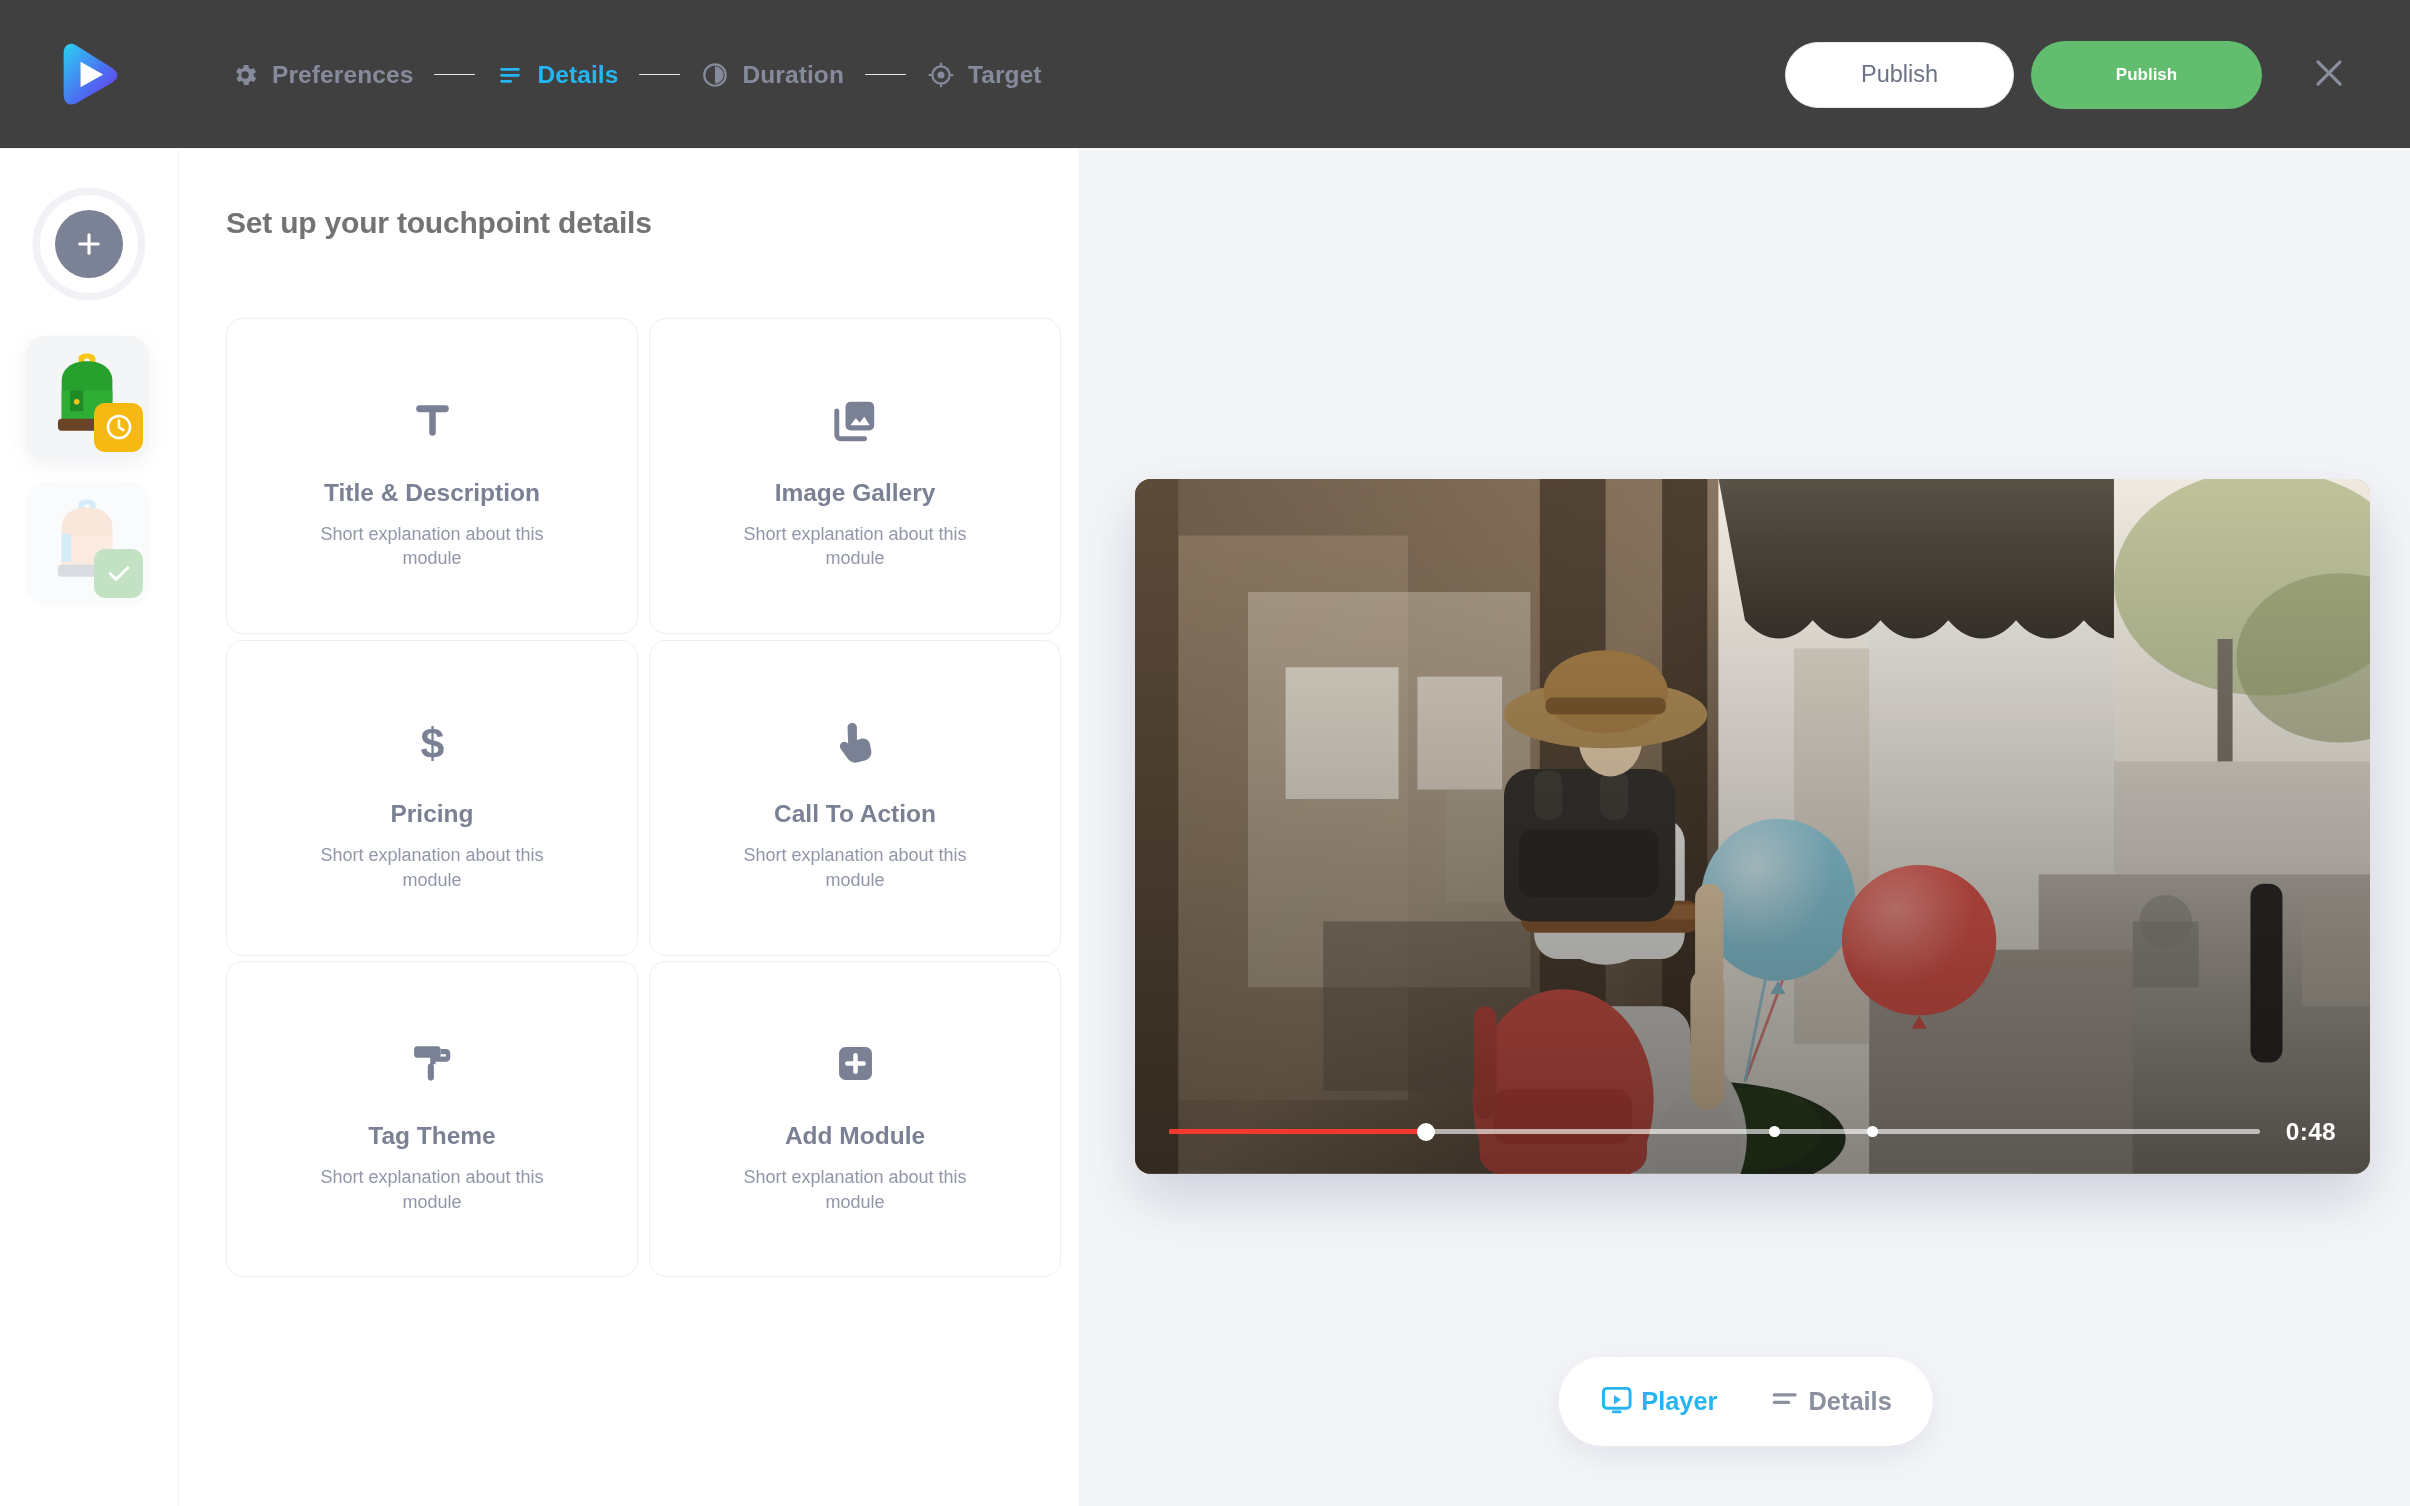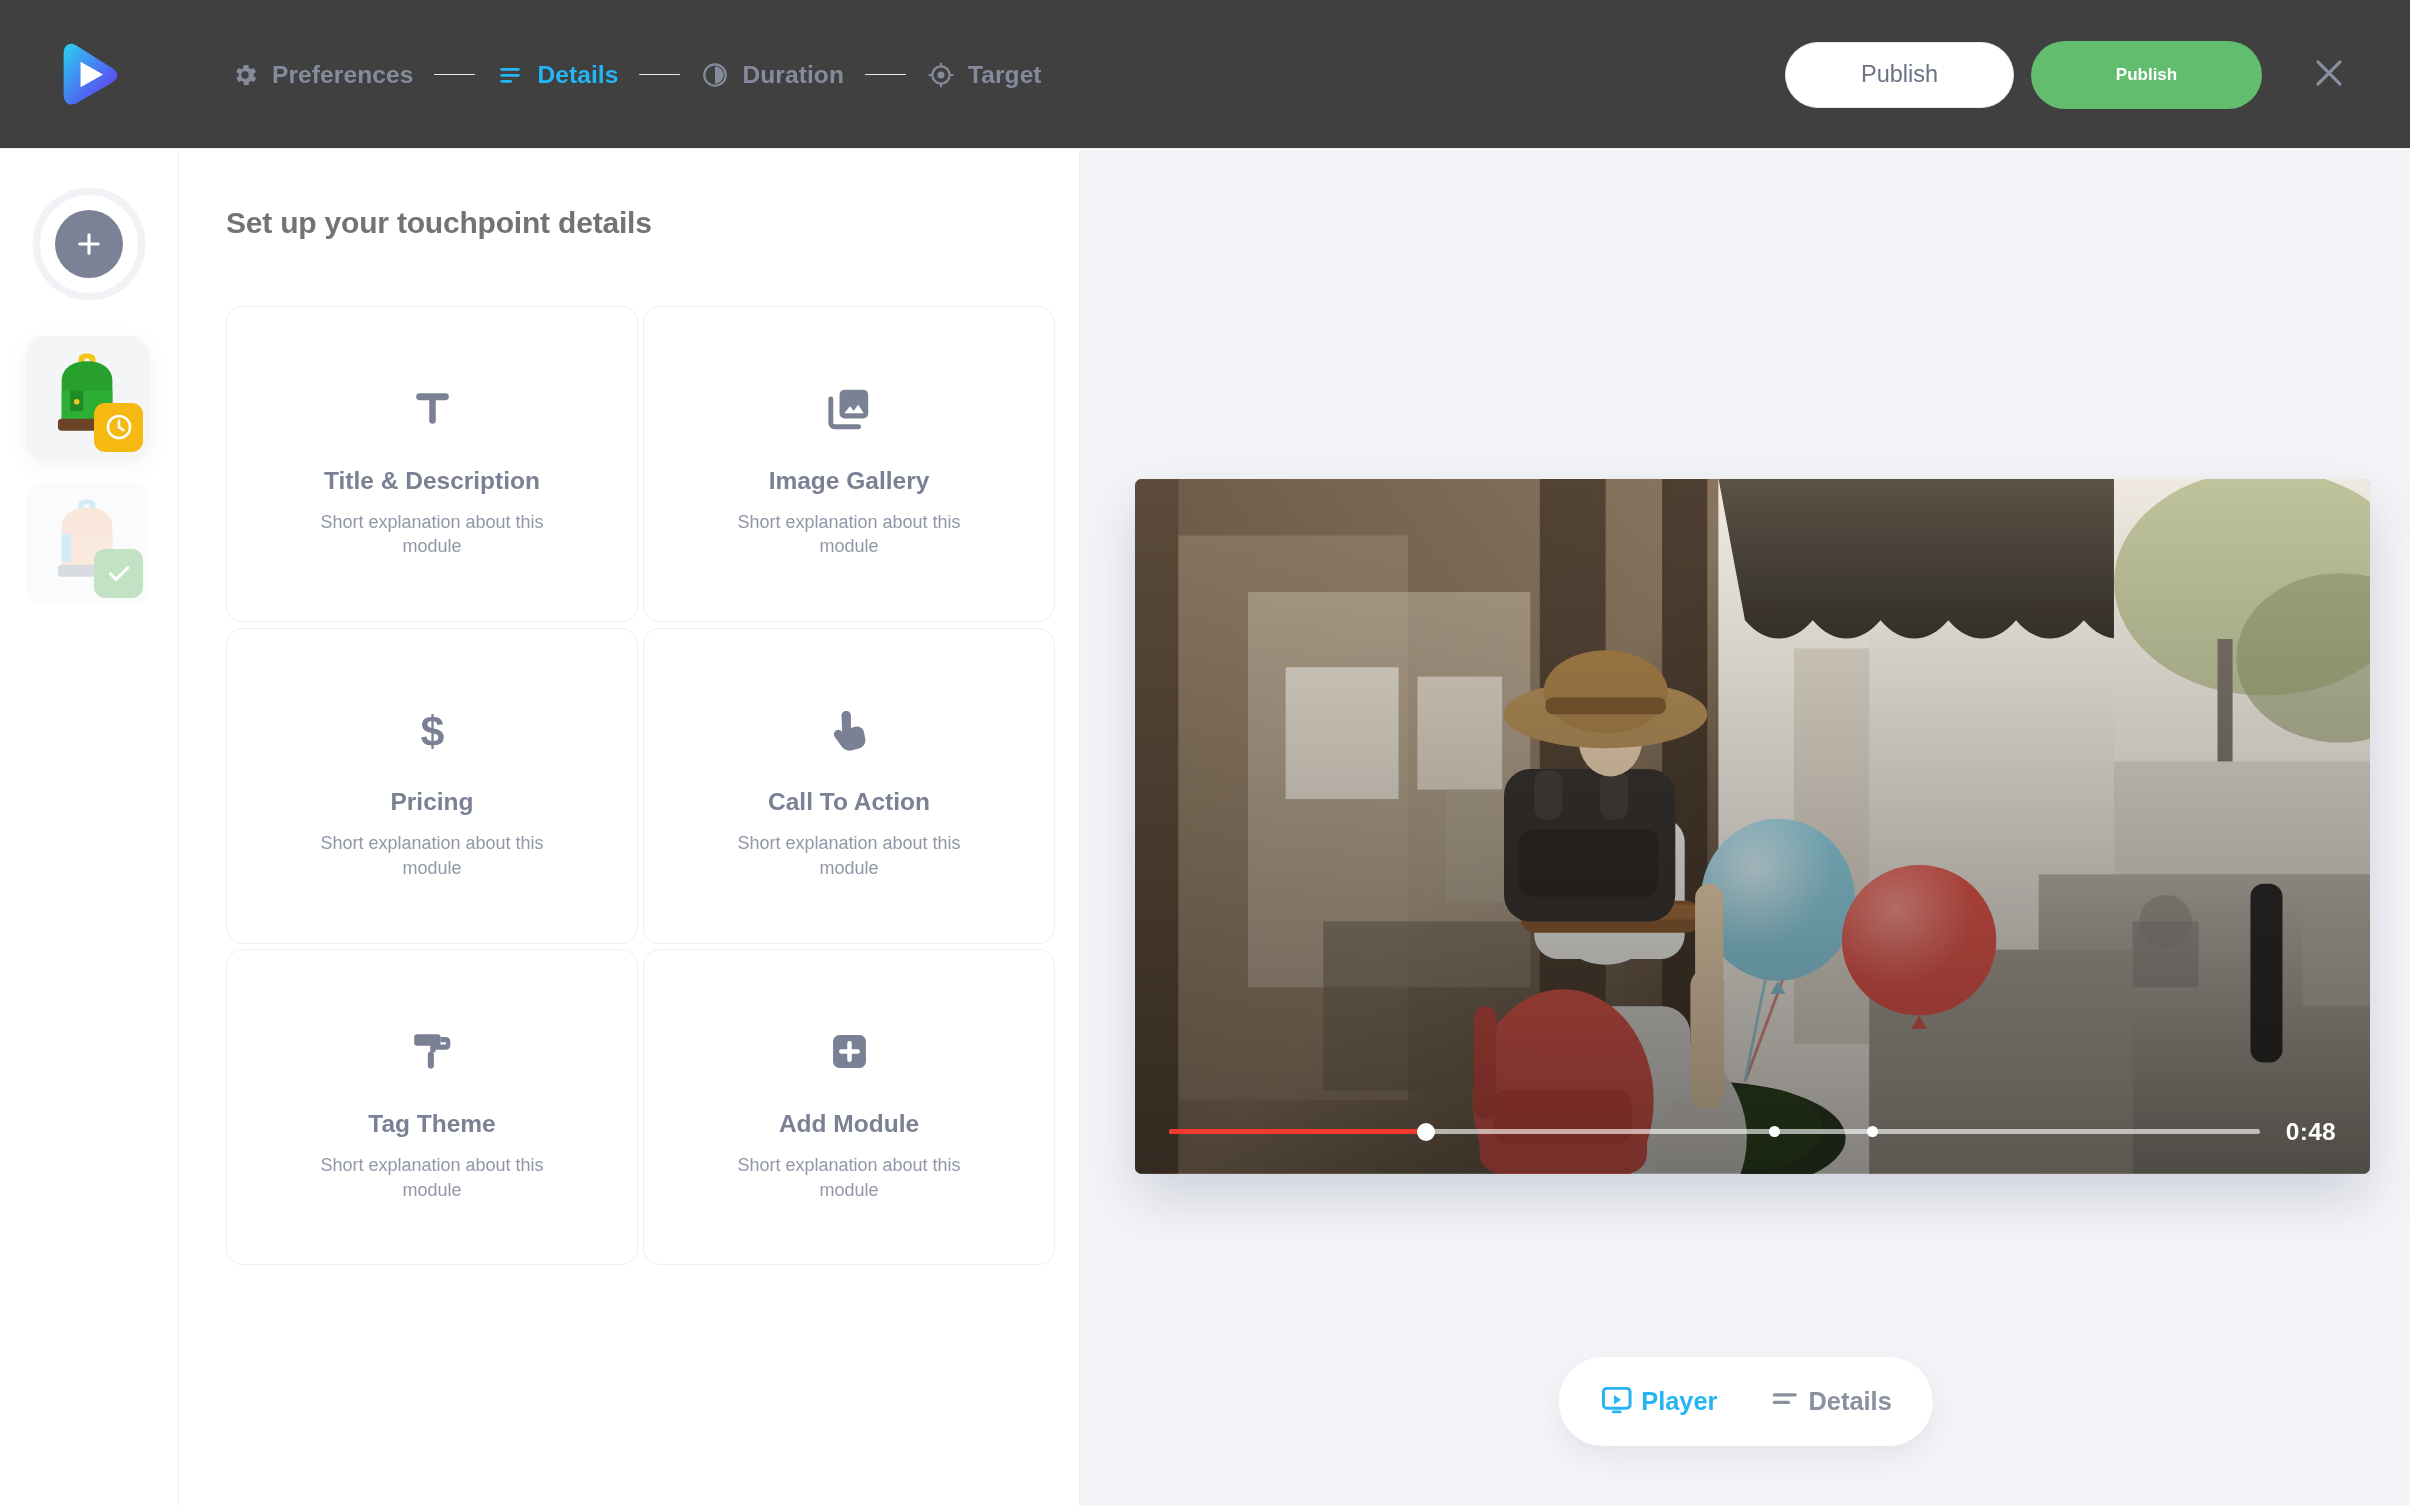--- a/index.html
+++ b/index.html
@@ -88,24 +88,24 @@
     position: absolute; left: 179px; top: 150px;
     width: 901px; height: 1357px; background: #fff;
     border-right: 0.9px solid #eef0f4;
   }
   .page-title {
     position: absolute; left: 47px; top: 56px;
     font-size: 30px; font-weight: 700; color: #737373;
     letter-spacing: -0.2px;
   }
   .cards {
-    position: absolute; left: 47px; top: 156px;
+    position: absolute; left: 47px; top: 168px;
     display: grid;
     grid-template-columns: 412px 412px;
-    gap: 0 5px;
+    gap: 0 11px;
   }
   .card {
     width: 412px; height: 316px;
     border: 1.4px solid #eceef3; border-radius: 17px;
     background: #fff;
     display: flex; flex-direction: column; align-items: center;
     cursor: pointer;
     margin-bottom: 5.6px;
   }
   .card-icon {
@@ -123,21 +123,21 @@
 
   
   .panel-right {
     position: absolute; left: 1080px; top: 150px;
     width: 1331px; height: 1357px;
     background: #f4f5f8;
   }
   .video {
     position: absolute; left: 55px; top: 329px;
     width: 1235px; height: 695px;
-    border-radius: 7px; overflow: hidden;
+    border-radius: 16px; overflow: hidden;
     box-shadow: 0 24.5px 56px rgba(60,70,110,.20);
     background: #3a3028;
   }
   .video-scene { position: absolute; inset: 0; }
   .controls {
     position: absolute; left: 0; right: 0; bottom: 0; height: 85px;
     display: flex; align-items: center; padding: 0 34px;
   }
   .track {
     position: relative; flex: 1; height: 4.7px;

